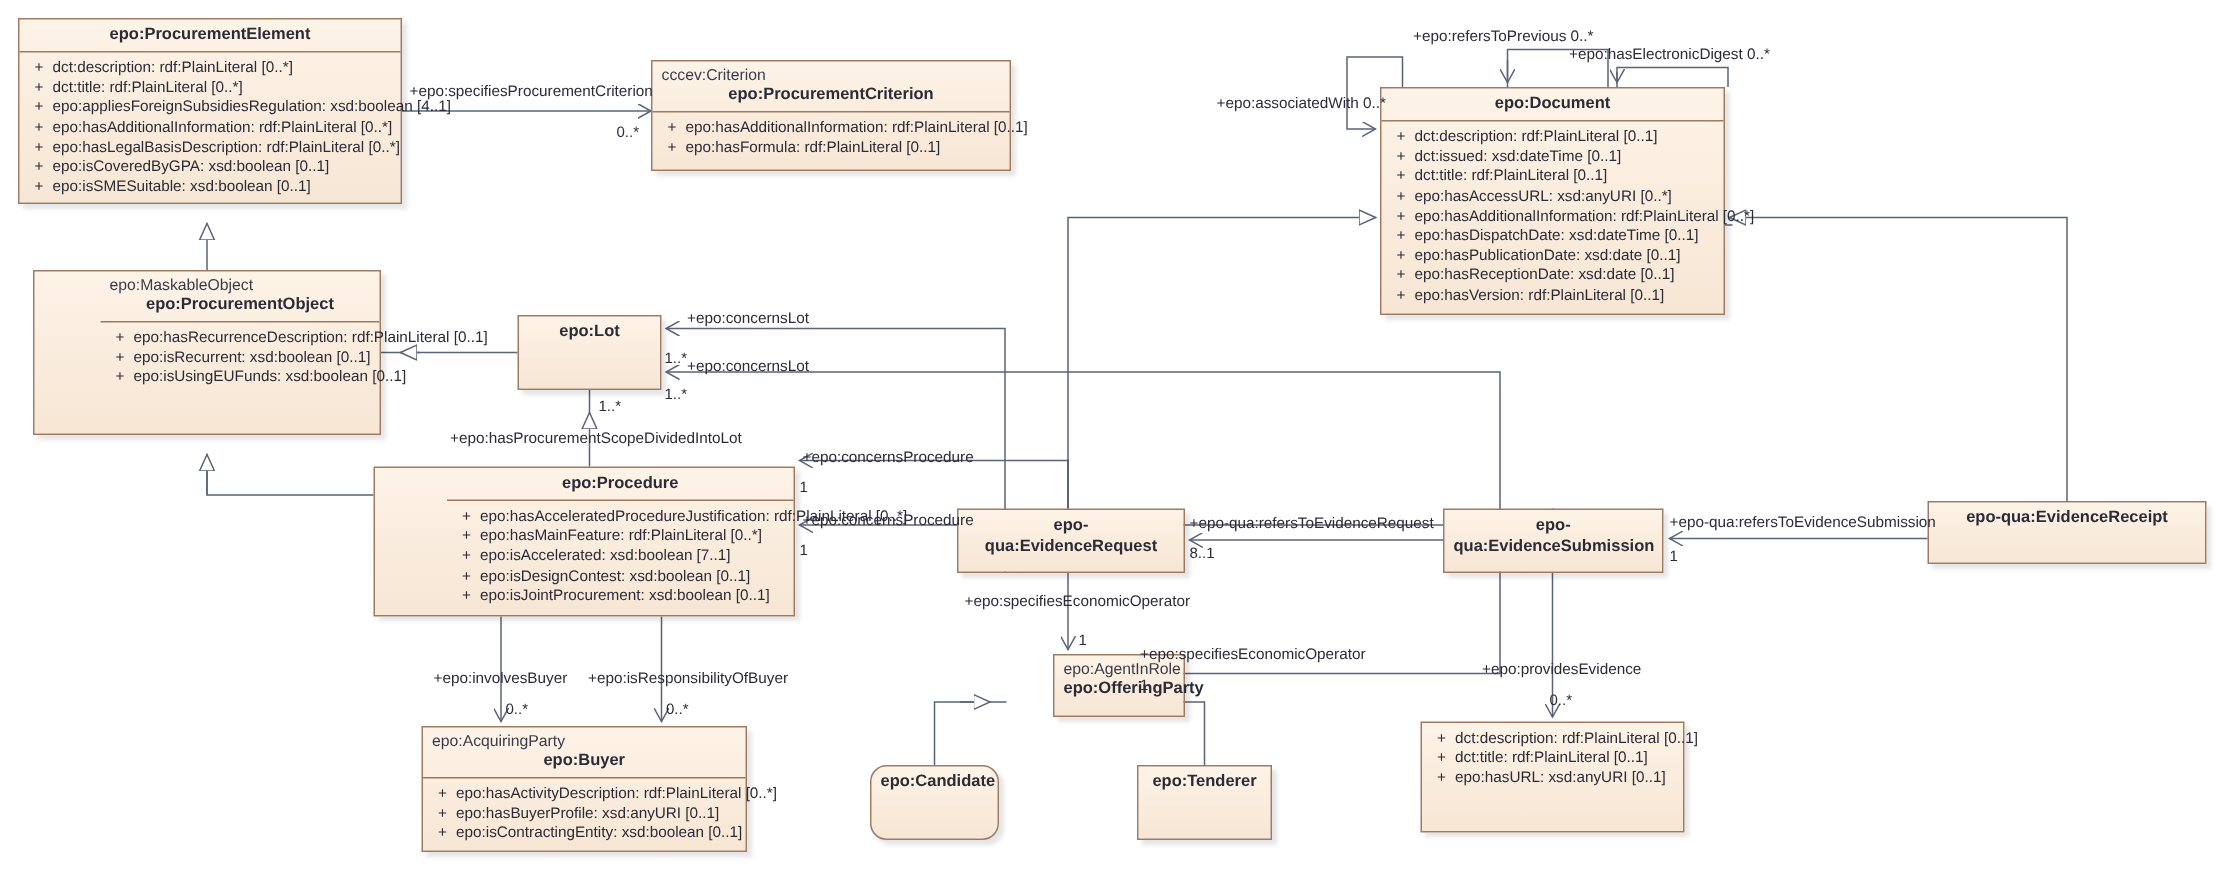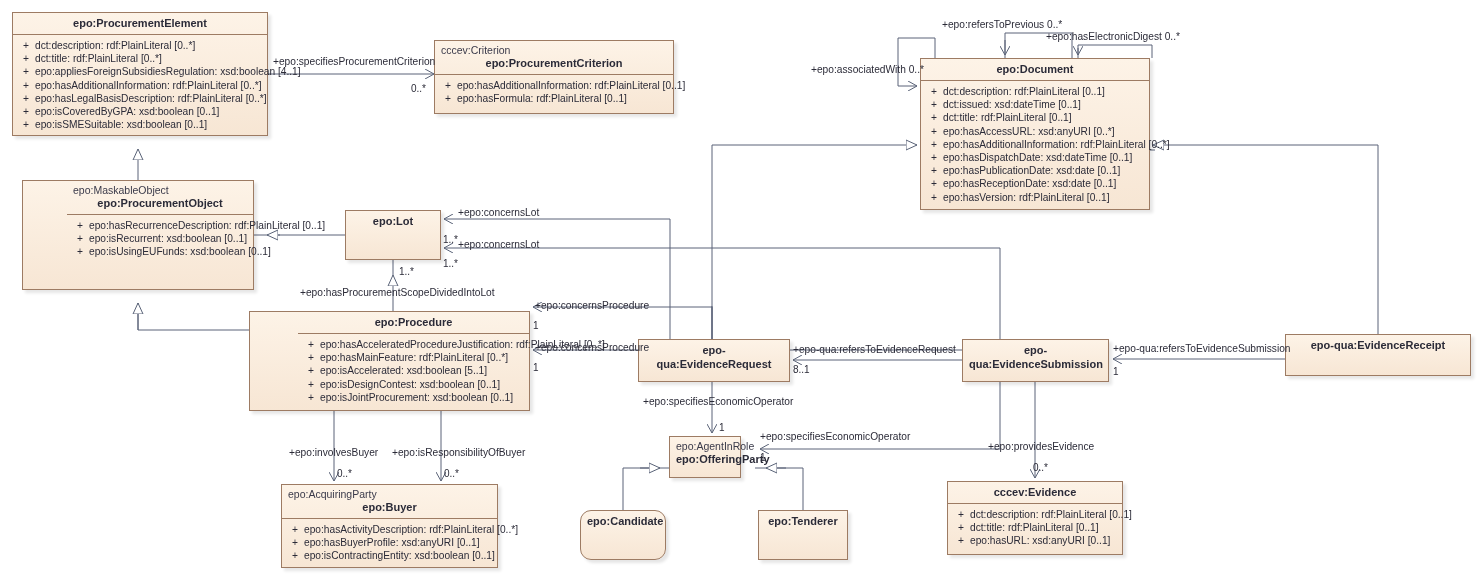--- a/index.html
+++ b/index.html
@@ -309,21 +309,21 @@
           <li class="uml-attr">
             <span class="vis">+</span>
             <span class="sig">epo:hasAcceleratedProcedureJustification: rdf:PlainLiteral [0..*]</span>
           </li>
           <li class="uml-attr">
             <span class="vis">+</span>
             <span class="sig">epo:hasMainFeature: rdf:PlainLiteral [0..*]</span>
           </li>
           <li class="uml-attr">
             <span class="vis">+</span>
-            <span class="sig">epo:isAccelerated: xsd:boolean [5..1]</span>
+            <span class="sig">epo:isAccelerated: xsd:boolean [7..1]</span>
           </li>
           <li class="uml-attr">
             <span class="vis">+</span>
             <span class="sig">epo:isDesignContest: xsd:boolean [0..1]</span>
           </li>
           <li class="uml-attr">
             <span class="vis">+</span>
             <span class="sig">epo:isJointProcurement: xsd:boolean [0..1]</span>
           </li>
         </ul>
@@ -336,21 +336,21 @@
       <div class="uml-class" style="left: 962px; top: 339px; width: 147px; height: 43px;">
         <div class="uml-head">
           <span class="uml-name">epo-qua:EvidenceSubmission</span>
         </div>
       </div>
       <div class="uml-class" style="left: 1285px; top: 334px; width: 186px; height: 42px;">
         <div class="uml-head">
           <span class="uml-name">epo-qua:EvidenceReceipt</span>
         </div>
       </div>
-      <div class="uml-class" style="left: 669px; top: 436px; width: 72px; height: 42px;">
+      <div class="uml-class" style="left: 702px; top: 436px; width: 88px; height: 42px;">
         <div class="uml-head">
           <span class="uml-stereo">epo:AgentInRole</span>
           <span class="uml-name">epo:OfferingParty</span>
         </div>
       </div>
       <div class="uml-class has-attrs" style="left: 281px; top: 484px; width: 217px; height: 84px;">
         <div class="uml-head">
           <span class="uml-stereo">epo:AcquiringParty</span>
           <span class="uml-name">epo:Buyer</span>
         </div>
@@ -363,23 +363,20 @@
             <span class="vis">+</span>
             <span class="sig">epo:hasBuyerProfile: xsd:anyURI [0..1]</span>
           </li>
           <li class="uml-attr">
             <span class="vis">+</span>
             <span class="sig">epo:isContractingEntity: xsd:boolean [0..1]</span>
           </li>
         </ul>
       </div>
       <div class="uml-class has-attrs" style="left: 947px; top: 481px; width: 176px; height: 74px;">
-        <div class="uml-head">
-          <span class="uml-name">cccev:Evidence</span>
-        </div>
         <ul class="uml-attrs">
           <li class="uml-attr">
             <span class="vis">+</span>
             <span class="sig">dct:description: rdf:PlainLiteral [0..1]</span>
           </li>
           <li class="uml-attr">
             <span class="vis">+</span>
             <span class="sig">dct:title: rdf:PlainLiteral [0..1]</span>
           </li>
           <li class="uml-attr">

